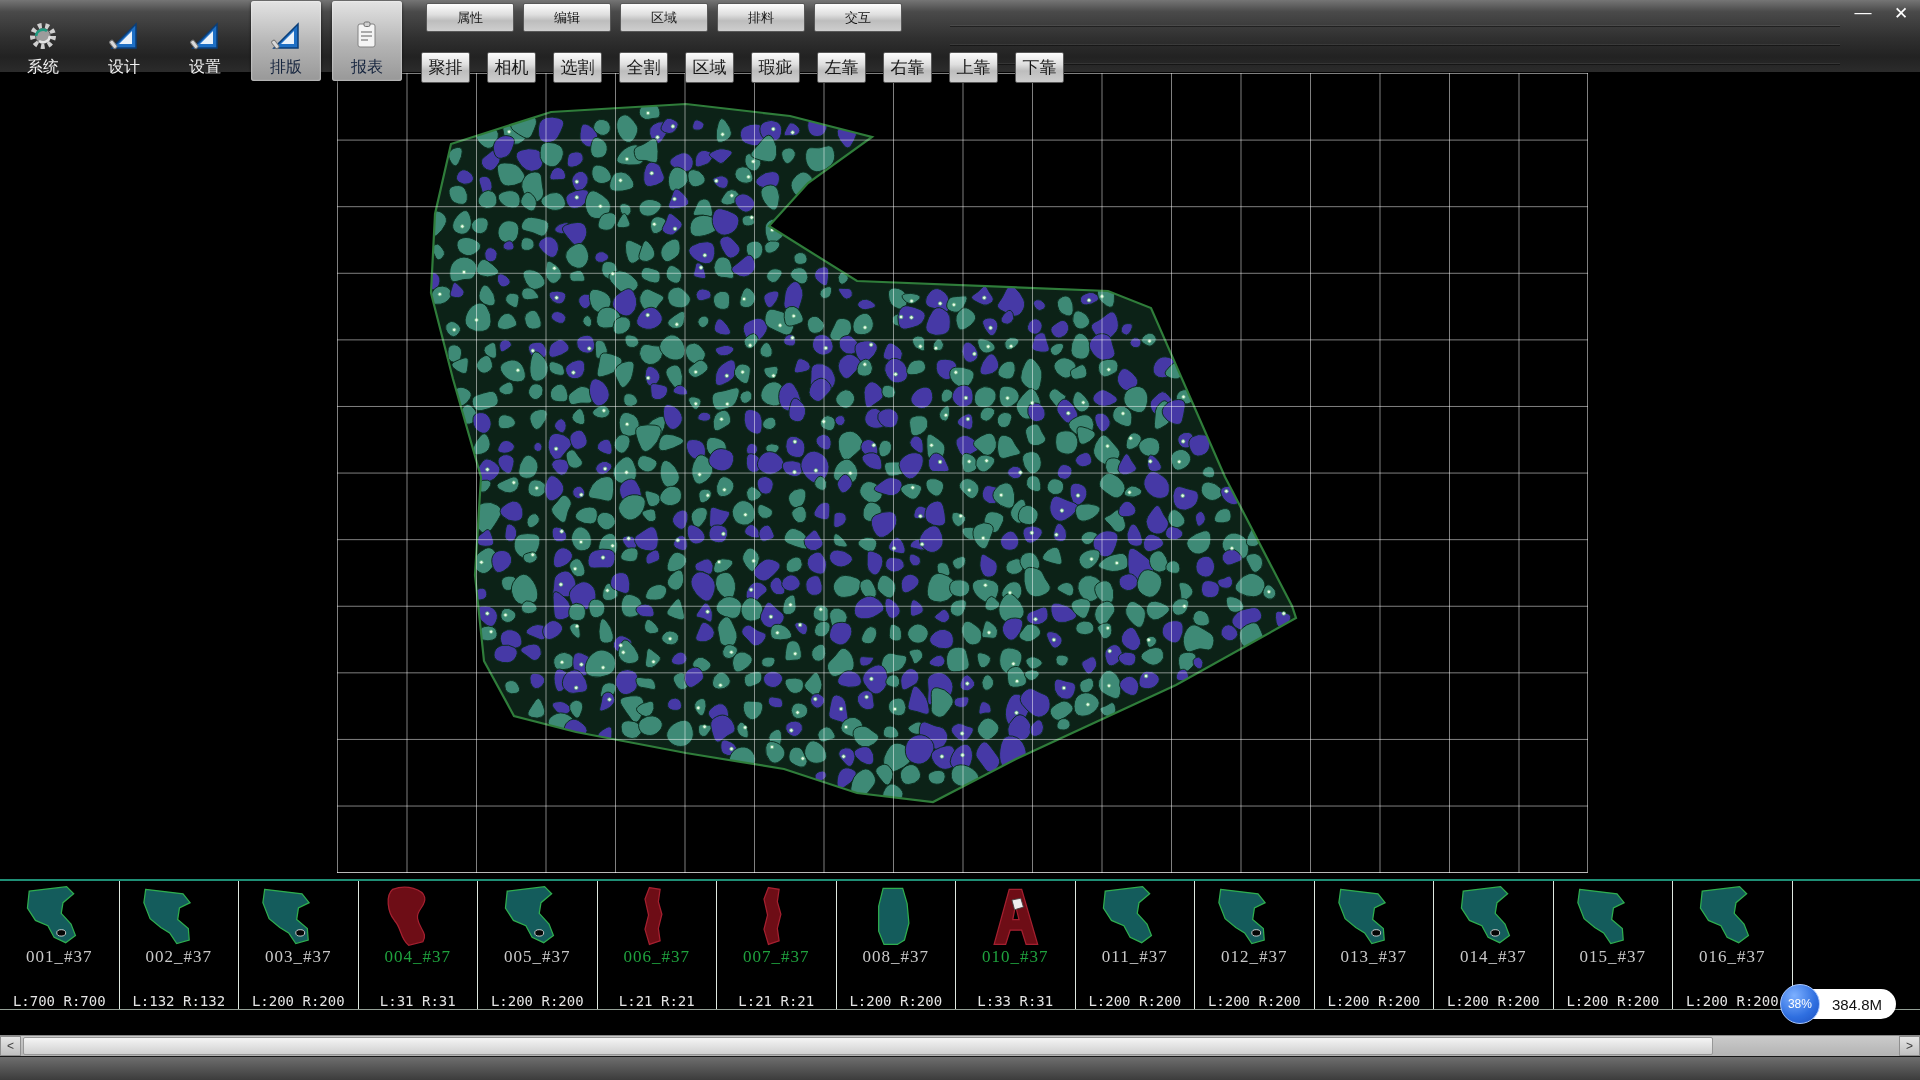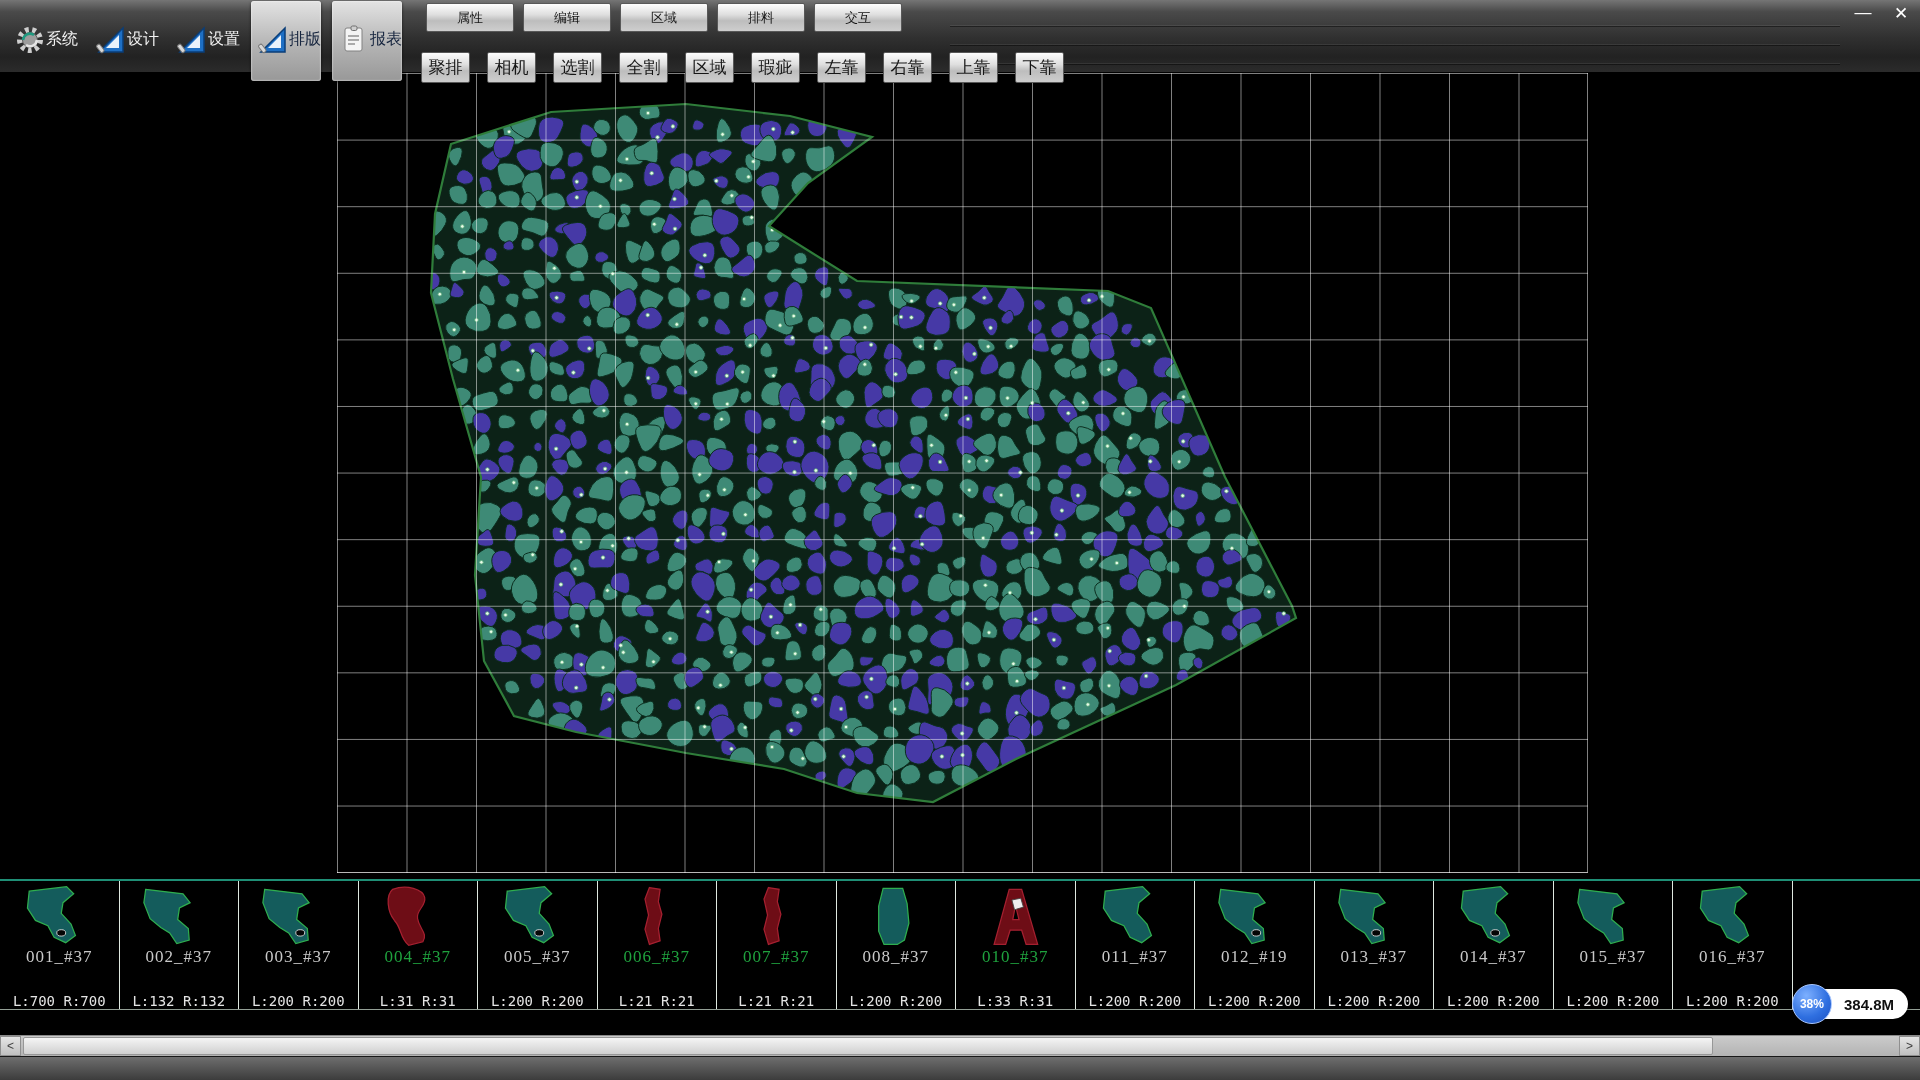--- a/index.html
+++ b/index.html
@@ -5,21 +5,21 @@
   html,body{margin:0;padding:0;width:1920px;height:1080px;background:#000;overflow:hidden;
     font-family:"Liberation Sans","DejaVu Sans",sans-serif;-webkit-font-smoothing:antialiased;}
 
   
   .topbar{position:absolute;top:0;left:0;width:1920px;height:73px;
     background:linear-gradient(#757575,#4a4a4a 16%,#303030 52%,#222 78%,#2c2c2c);
     box-shadow:inset 0 -1px 0 #000;z-index:10;}
   .grooves{position:absolute;left:950px;right:80px;top:8px;height:57px;pointer-events:none;
     background:repeating-linear-gradient(to bottom,transparent 0 17px,rgba(255,255,255,.07) 17px 18px,rgba(0,0,0,.45) 18px 19px);}
   .bigbtns{position:absolute;left:8px;top:1px;height:71px;display:flex;gap:11px;}
-  .big-btn{width:70px;height:80px;display:flex;flex-direction:row;align-items:center;justify-content:flex-end;
+  .big-btn{width:70px;height:80px;display:flex;flex-direction:column;align-items:center;justify-content:flex-end;
     padding-bottom:3px;box-sizing:border-box;color:#f2f2f2;font-size:16px;border-radius:3px;cursor:default;}
   .big-btn .ic{height:42px;display:flex;align-items:center;justify-content:center;}
   .big-btn.hl{background:linear-gradient(#e3e3e3,#b4b4b4 55%,#989898);color:#14233d;
     box-shadow:inset 0 0 2px #fff,0 1px 3px rgba(0,0,0,.6);}
   .menu-row1{position:absolute;left:426px;top:3px;display:flex;gap:9px;}
   .menu-row2{position:absolute;left:421px;top:37px;display:flex;gap:17px;margin-top:15px;}
   .sbtn{background:linear-gradient(#fdfdfd,#dedede 40%,#bdbdbd 62%,#cecece);
     border:1px solid #585858;border-radius:2px;color:#161616;display:flex;align-items:center;justify-content:center;
     box-sizing:border-box;cursor:default;}
   .tab-btn{min-width:88px;height:29px;font-size:13px;padding:0 8px;}
@@ -39,22 +39,22 @@
   
   .pieces-strip{position:absolute;top:879px;left:0;width:1920px;height:128px;background:#000;
     border-top:2px solid #1f8f76;border-bottom:1px solid #94a096;display:flex;overflow:hidden;z-index:5;}
   .piece-cell{flex:0 0 119.5px;width:119.5px;border-right:1px solid #dfe8e0;box-sizing:border-box;
     display:flex;flex-direction:column;align-items:center;background:#000;cursor:default;}
   .piece-svg{width:102px;height:72px;margin-top:3px;}
   .piece-name{font-family:Liberation Serif, serif;font-size:17px;letter-spacing:1px;margin-top:-1px;}
   .piece-lr{font-family:"DejaVu Sans Mono","Liberation Mono",monospace;font-size:14px;color:#e4e4e4;margin-top:26px;}
 
   
-  .mem-pill{position:absolute;top:989px;right:12px;height:30px;background:#fff;border-radius:15px;
-    display:flex;align-items:center;padding:0 14px 0 44px;font-size:15px;font-weight:bold;color:#101010;
+  .mem-pill{position:absolute;top:989px;right:24px;height:30px;background:#fff;border-radius:15px;
+    display:flex;align-items:center;padding:0 14px 0 44px;font-size:15px;font-weight:normal;color:#101010;
     box-shadow:0 0 5px rgba(0,0,0,.55);z-index:20;}
   .progress-circle{position:absolute;left:-8px;top:-5px;width:40px;height:40px;border-radius:50%;
     background:radial-gradient(circle at 35% 28%,#7db0ff,#2f6fe0 58%,#1b4fc0);
     display:flex;align-items:center;justify-content:center;color:#fff;font-size:12px;border:1px solid #a9c8ff;box-sizing:border-box;}
 
   
   .hscroll{position:absolute;top:1035px;left:0;width:1920px;height:21px;
     background:linear-gradient(#cbcbcb,#b3b3b3);border-top:1px solid #8a8a8a;box-sizing:border-box;z-index:6;}
   .hs-arrow{position:absolute;top:0;width:21px;height:20px;display:flex;align-items:center;justify-content:center;
     color:#3d3d3d;font-size:12px;background:linear-gradient(#e6e6e6,#c0c0c0);border:1px solid #8f8f8f;box-sizing:border-box;cursor:default;}
@@ -1153,21 +1153,21 @@
       <path d="M14,8 L56,3 L64,11 L52,21 L50,33 L61,45 L66,58 L55,66 L42,60 L35,47 L21,41 L12,27 Z" fill="#145c5c" stroke="#2fae4f" stroke-width="1.4" fill-rule="evenodd"></path>
       </svg>
     <div class="piece-name" style="color:#c9c9c9">011_#37</div>
     <div class="piece-lr">L:200 R:200</div>
     </div>
     <div class="piece-cell">
       <svg class="piece-svg" viewBox="0 0 95 72">
       <path d="M10,6 L52,11 L60,21 L48,27 L46,40 L58,50 L59,63 L45,67 L37,55 L27,49 L15,39 L8,21 Z" fill="#145c5c" stroke="#2fae4f" stroke-width="1.4" fill-rule="evenodd"></path>
         <ellipse cx="50" cy="55" rx="5" ry="3.6" fill="#050505" stroke="#dddddd"></ellipse>
       </svg>
-    <div class="piece-name" style="color:#c9c9c9">012_#19</div>
+    <div class="piece-name" style="color:#c9c9c9">012_#37</div>
     <div class="piece-lr">L:200 R:200</div>
     </div>
     <div class="piece-cell">
       <svg class="piece-svg" viewBox="0 0 95 72">
       <path d="M10,6 L52,11 L60,21 L48,27 L46,40 L58,50 L59,63 L45,67 L37,55 L27,49 L15,39 L8,21 Z" fill="#145c5c" stroke="#2fae4f" stroke-width="1.4" fill-rule="evenodd"></path>
         <ellipse cx="50" cy="55" rx="5" ry="3.6" fill="#050505" stroke="#dddddd"></ellipse>
       </svg>
     <div class="piece-name" style="color:#c9c9c9">013_#37</div>
     <div class="piece-lr">L:200 R:200</div>
     </div>

